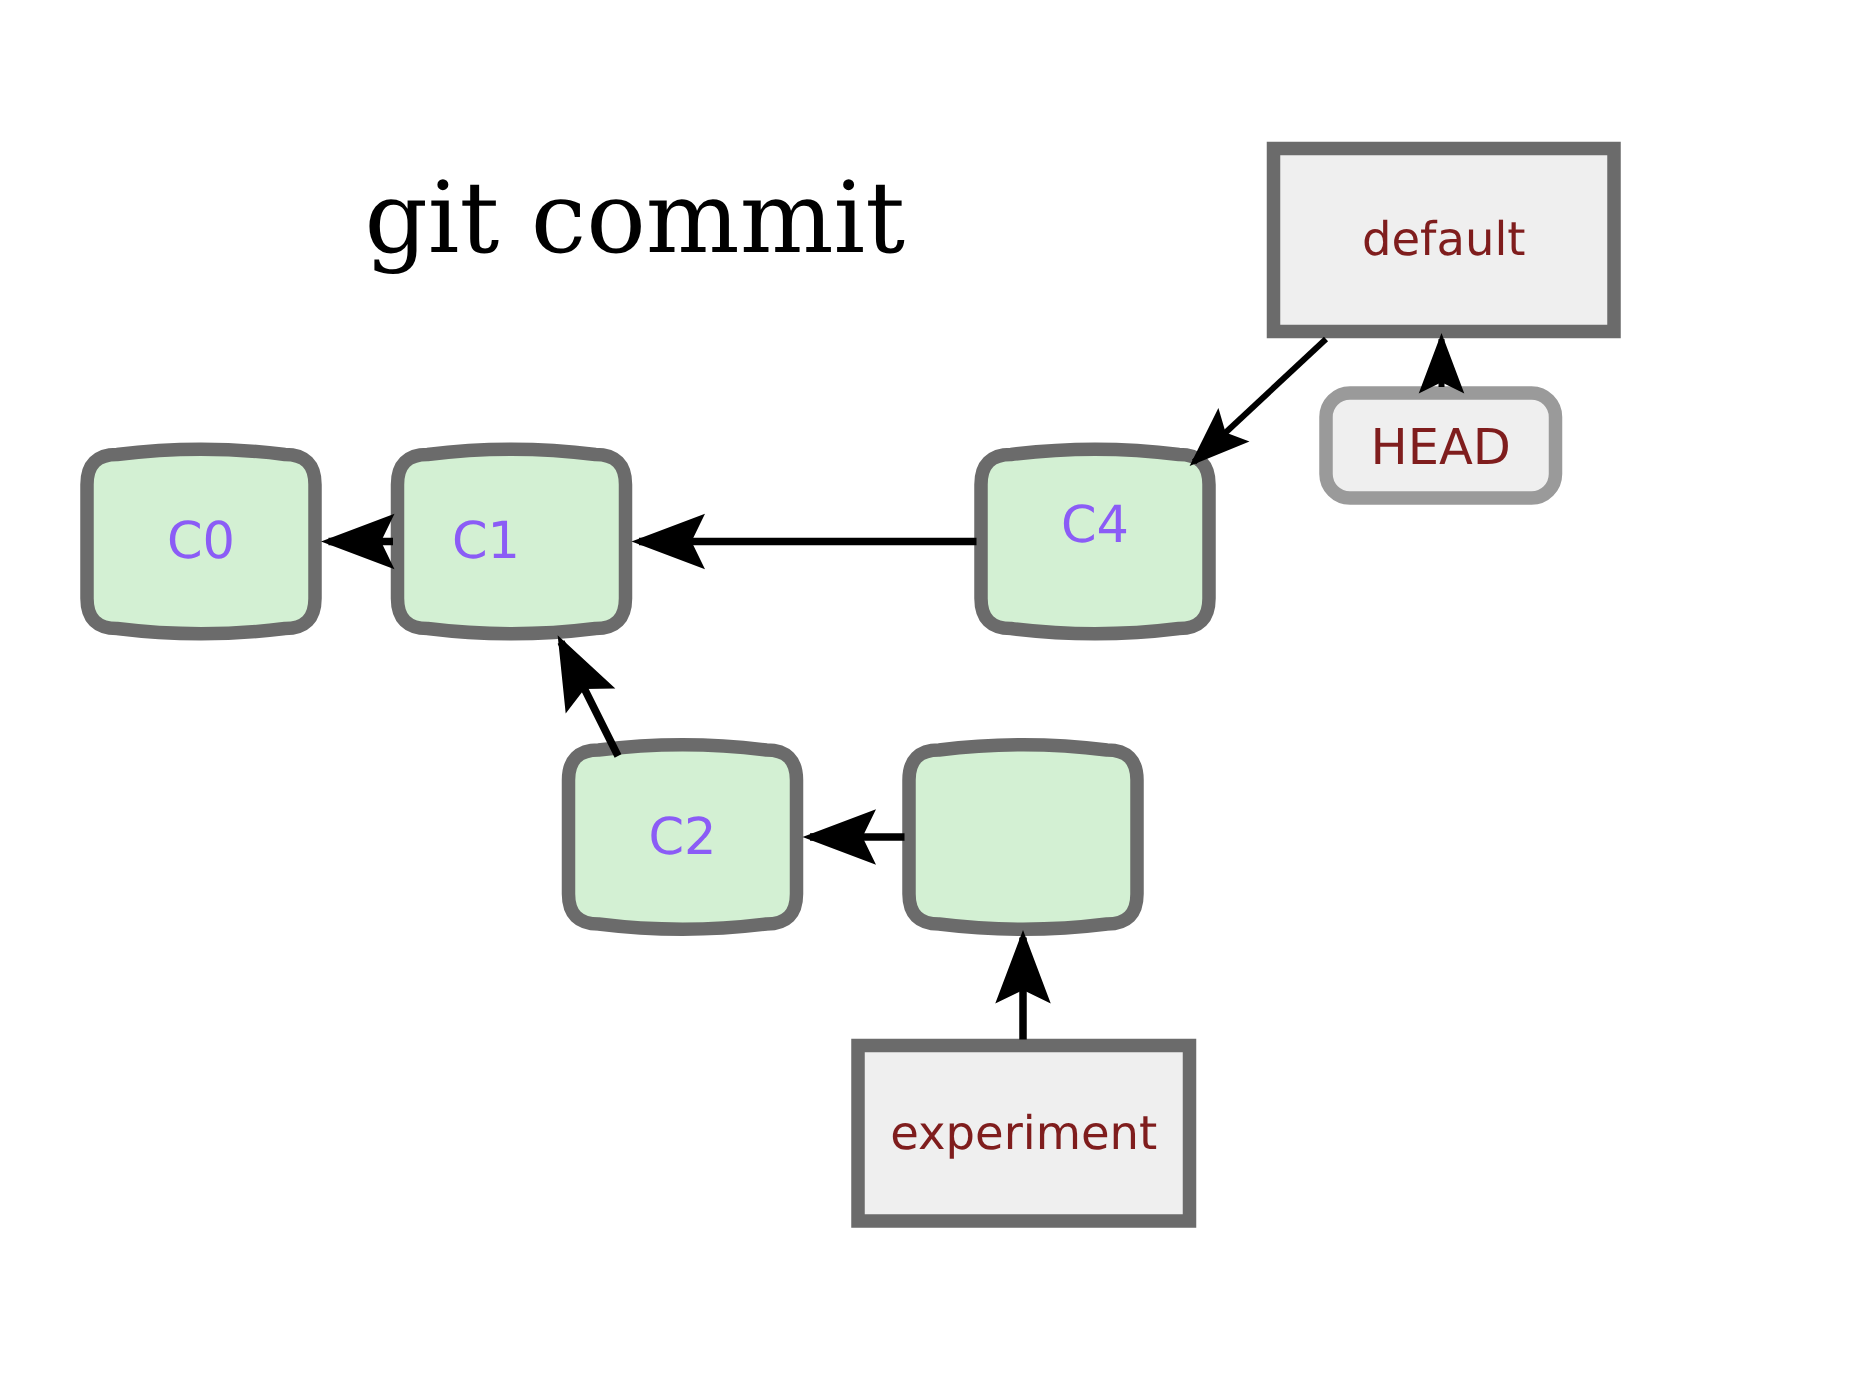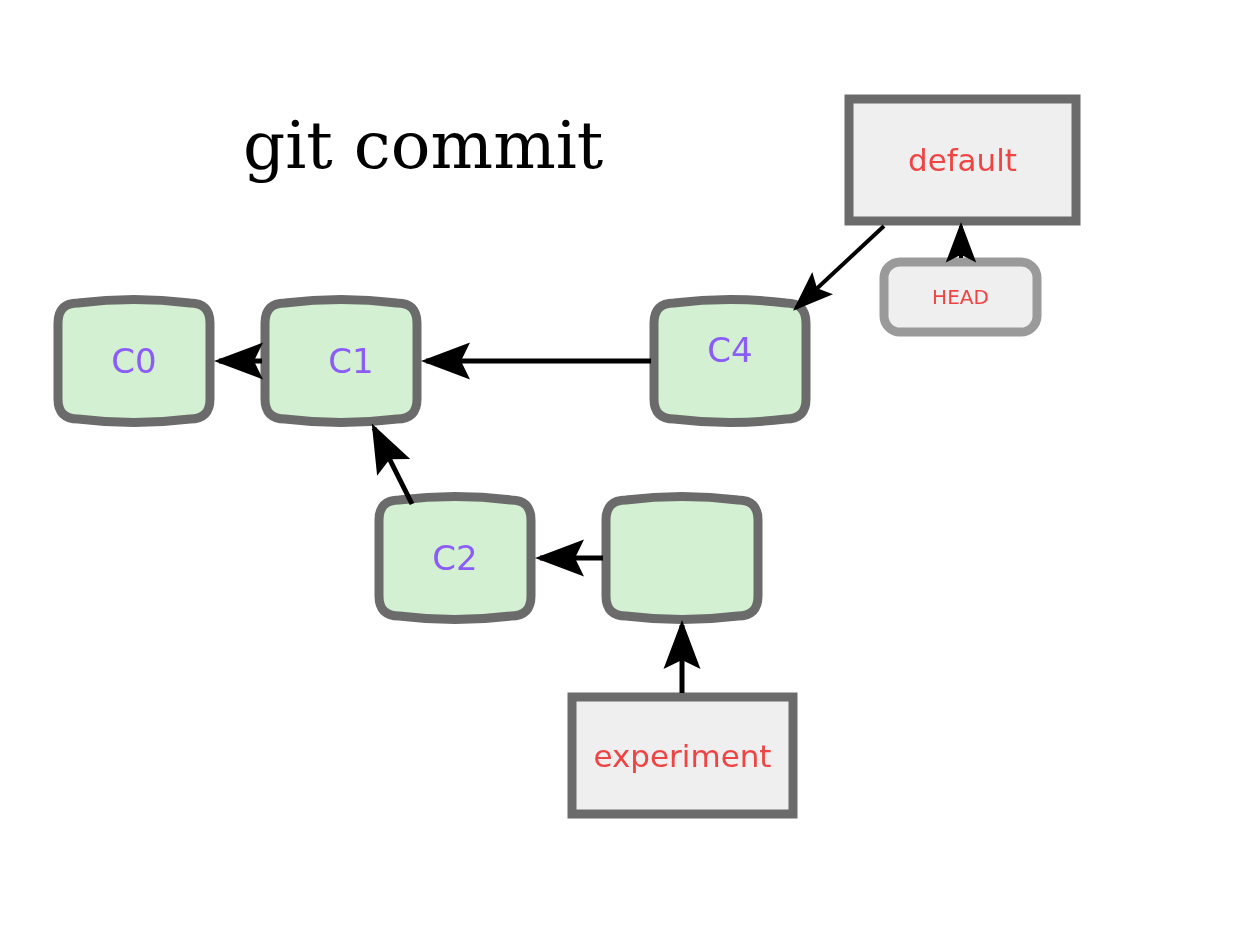--- a/index.html
+++ b/index.html
@@ -43,26 +43,26 @@
     pointer-events: none;
     white-space: nowrap;
   }
   .ref-label {
     position: absolute;
     display: flex;
     align-items: center;
     justify-content: center;
     font-family: "DejaVu Sans", "Liberation Sans", sans-serif;
     font-size: 31px;
-    color: #ef4444;
+    color: #7f1d1d;
     pointer-events: none;
     white-space: nowrap;
   }
   .ref-label.small {
-    font-size: 20px;
+    font-size: 33px;
   }
 </style>
 </head>
 <body>
 
 <div id="canvas">
 
   <svg id="diagram-svg" viewBox="0 0 1237 927" xmlns="http://www.w3.org/2000/svg">
     <defs>
       <marker id="arrowBig" markerWidth="12" markerHeight="12" refX="9.2" refY="4" orient="auto" markerUnits="strokeWidth">
@@ -150,21 +150,21 @@
     <line x1="884" y1="226" x2="796" y2="308" stroke="#000000" stroke-width="4" marker-end="url(#arrowSmall)"></line>
 
     <line x1="961" y1="258" x2="961" y2="226" stroke="#000000" stroke-width="4" marker-end="url(#arrowSmall)"></line>
 
     <line x1="682" y1="693" x2="682" y2="625" stroke="#000000" stroke-width="5" marker-end="url(#arrowBig)"></line>
   </svg>
 
   <div class="title-text" style="left:243px; top:113px;">git commit</div>
 
   <div class="node-label" style="left:58px; top:303px; width:152px; height:116px;">C0</div>
-  <div class="node-label" style="left:275px; top:303px; width:152px; height:116px;">C1</div>
+  <div class="node-label" style="left:248px; top:303px; width:152px; height:116px;">C1</div>
   <div class="node-label" style="left:654px; top:292px; width:152px; height:116px;">C4</div>
   <div class="node-label" style="left:379px; top:500px; width:152px; height:116px;">C2</div>
 
   <div class="ref-label" style="left:849px; top:99px; width:227px; height:122px;">default</div>
   <div class="ref-label small" style="left:884px; top:262px; width:153px; height:70px;">HEAD</div>
   <div class="ref-label" style="left:572px; top:697px; width:221px; height:117px;">experiment</div>
 
 </div>
 
 </body></html>

